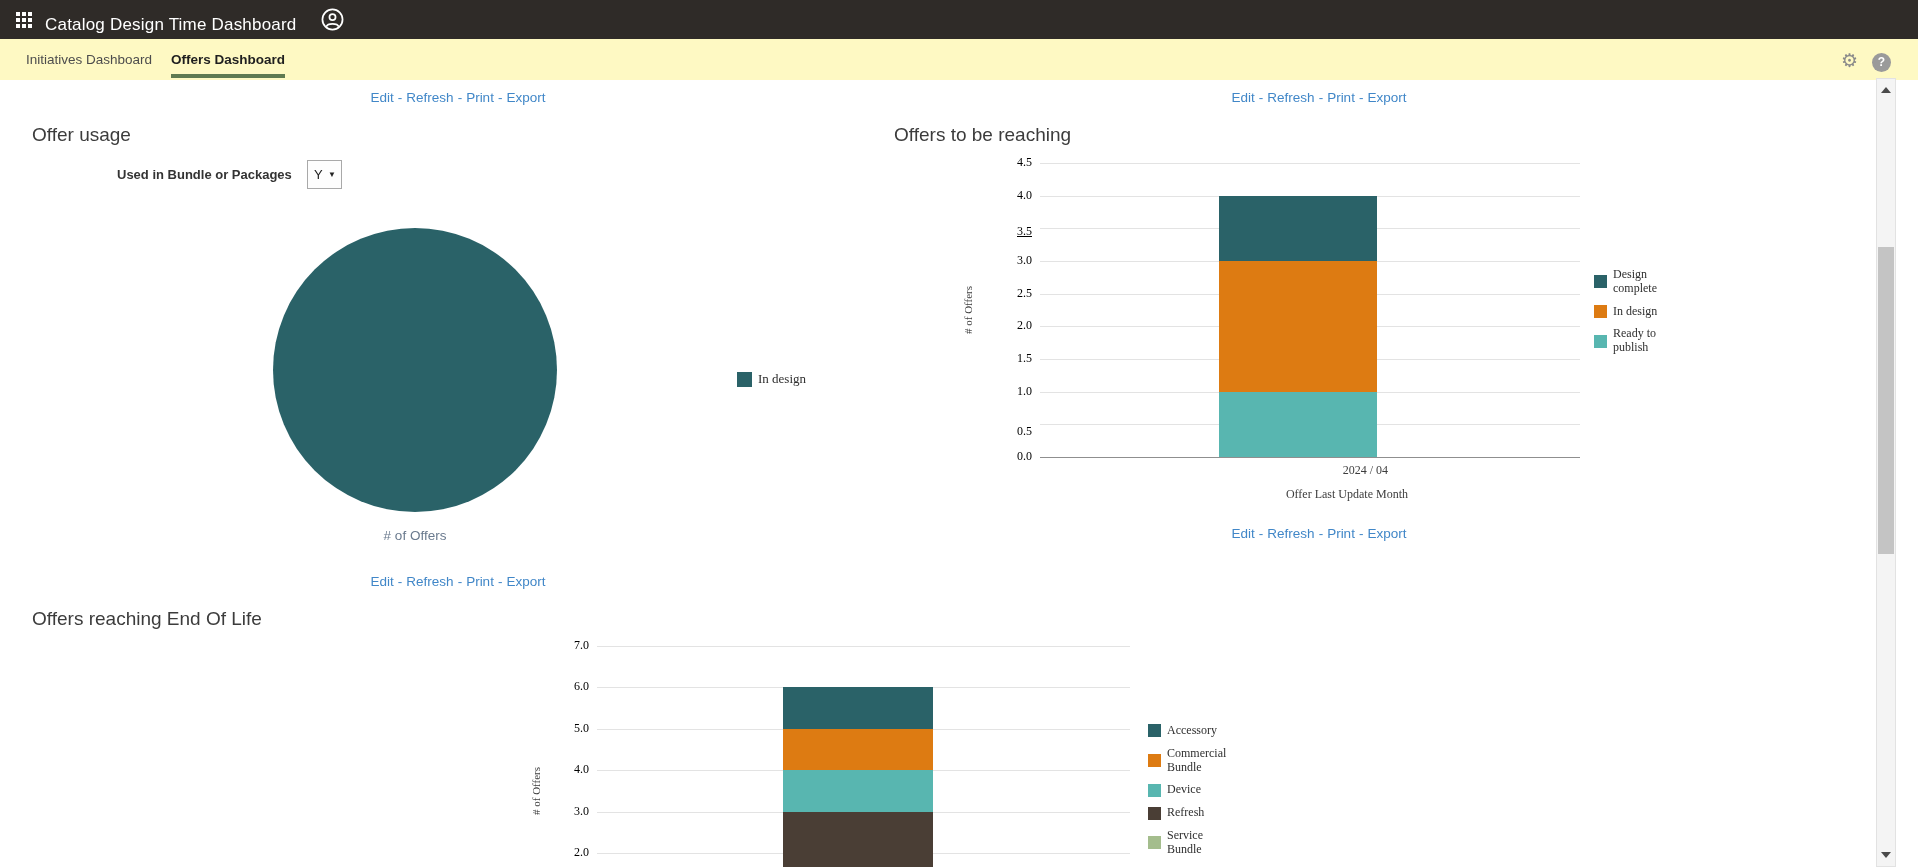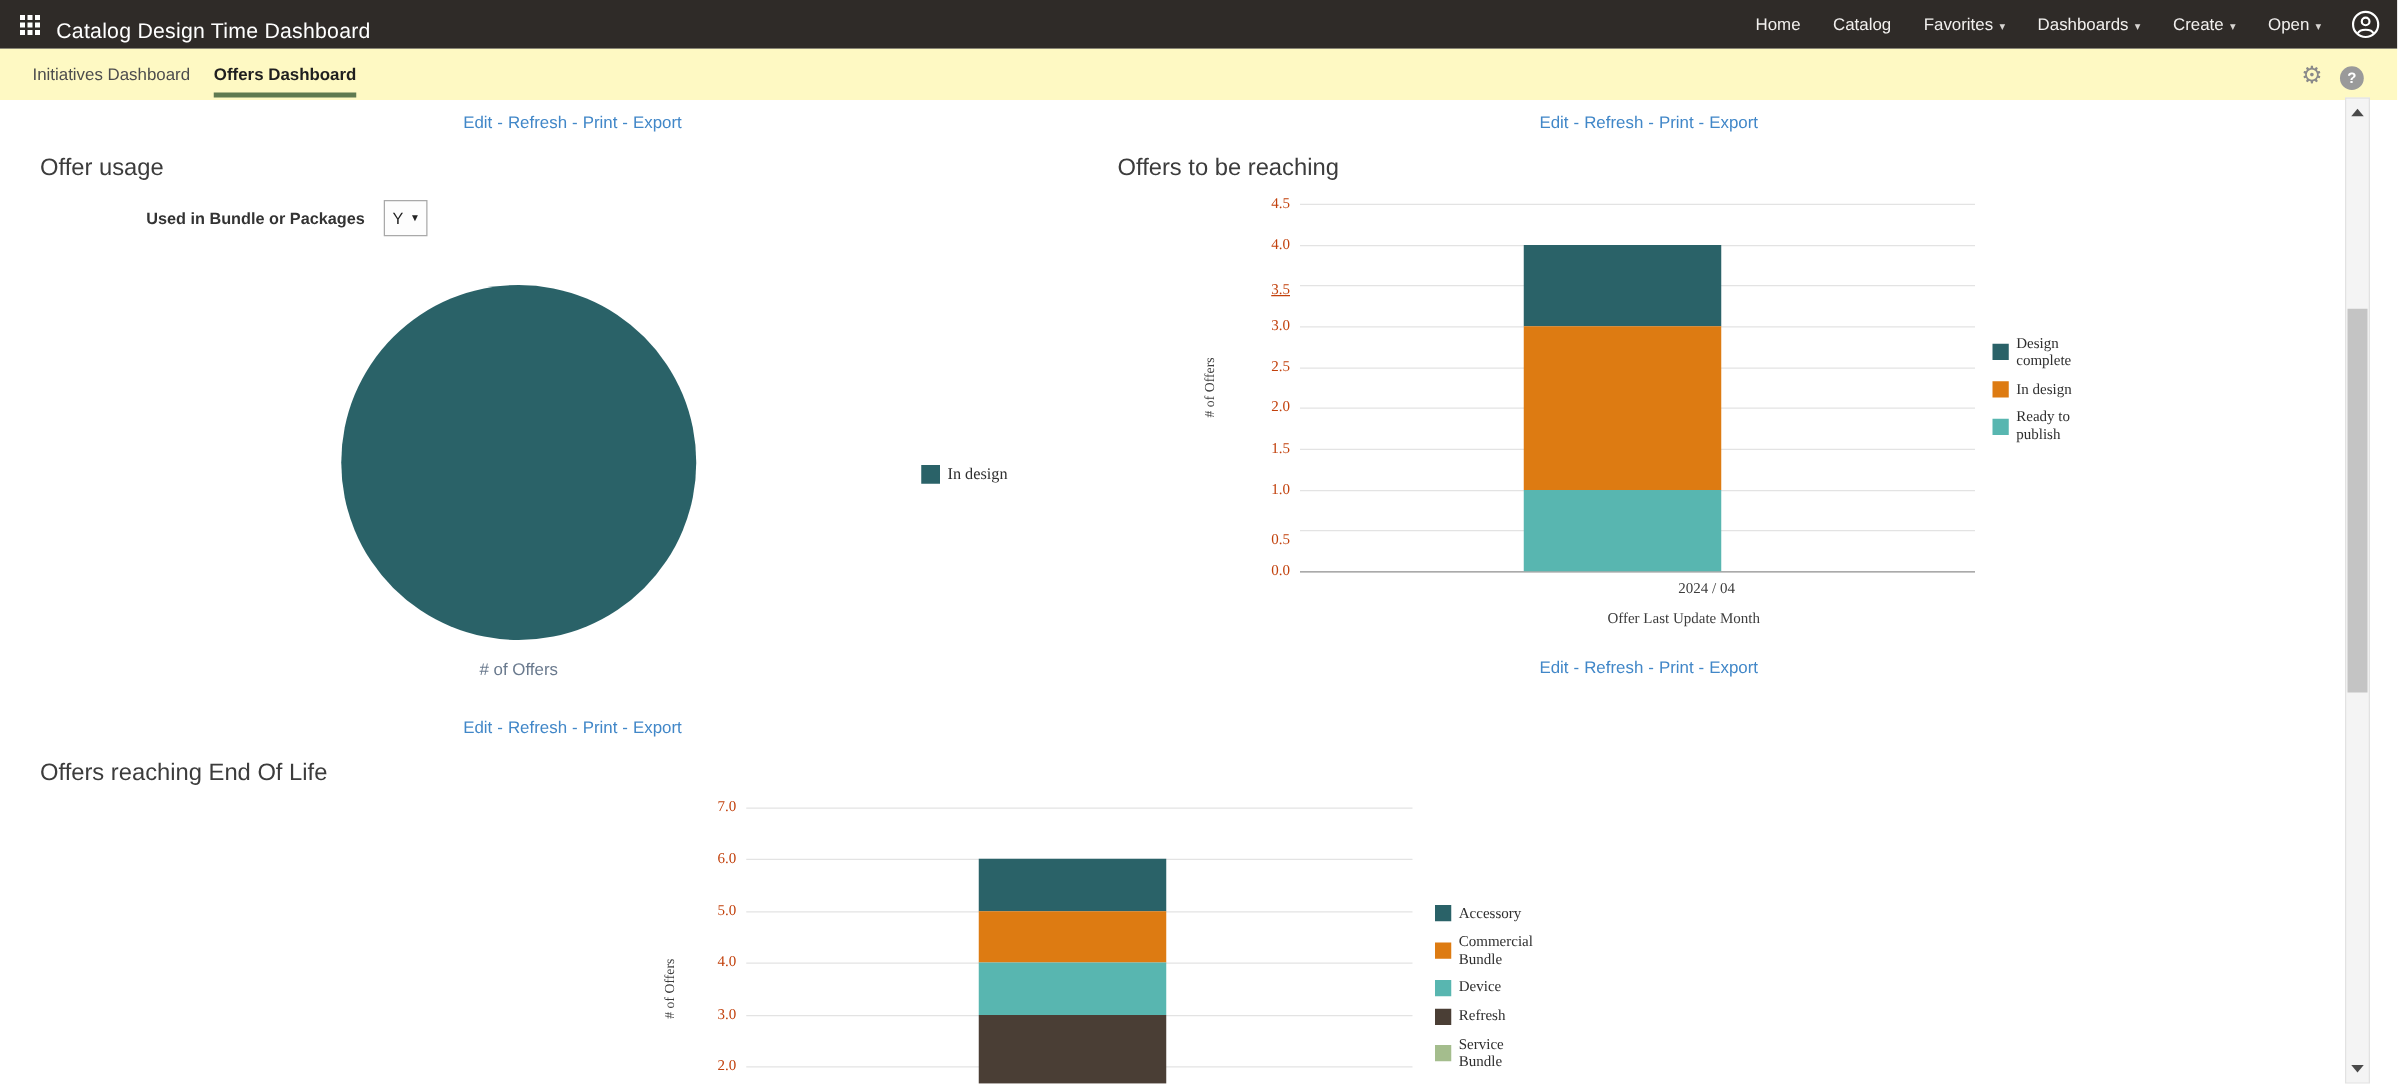--- a/index.html
+++ b/index.html
@@ -56,21 +56,21 @@
   .pie-footer { position:absolute; left:315px; top:528px; width:200px; text-align:center;
                 font-size:13.5px; color:#6a7a8e; }
   .pie-legend { position:absolute; left:737px; top:371px; display:flex; align-items:center; }
   .pie-legend .swatch { width:15px; height:15px; display:inline-block; }
   .pie-legend .lbl { font-family:"Liberation Serif", serif; font-size:13px; color:#2f2f2f; margin-left:6px; }
 
   
   .gridline { position:absolute; height:1px; background:#e3e3e3; }
   .axisline { position:absolute; height:1px; background:#8f8f8f; }
   .ytick { position:absolute; width:50px; text-align:right; font-family:"Liberation Serif", serif;
-           font-size:12px; color:#c2410c; }
+           font-size:12px; color:#000000; }
   .bar-seg { position:absolute; cursor:pointer; }
   .cat-label, .xaxis-title { position:absolute; text-align:right; font-family:"Liberation Serif", serif;
            font-size:12px; color:#3d3d3d; }
   .yaxis-title { position:absolute; font-family:"Liberation Serif", serif; font-size:11px; color:#3d3d3d;
            writing-mode:vertical-rl; transform:rotate(180deg); text-align:center; }
   .legend { position:absolute; display:flex; flex-direction:column; gap:9px; }
   .legend-item { display:flex; align-items:center; gap:6px; }
   .legend-swatch { width:13px; height:13px; flex:0 0 13px; }
   .legend-label { font-family:Liberation Serif, serif; font-size:12px; line-height:1.15;
                   color:#2f2f2f; width:64px; }
@@ -97,28 +97,20 @@
           <rect x="12" y="0" width="4" height="4" fill="#fff"></rect>
         <rect x="0" y="6" width="4" height="4" fill="#fff"></rect>
           <rect x="6" y="6" width="4" height="4" fill="#fff"></rect>
           <rect x="12" y="6" width="4" height="4" fill="#fff"></rect>
         <rect x="0" y="12" width="4" height="4" fill="#fff"></rect>
           <rect x="6" y="12" width="4" height="4" fill="#fff"></rect>
           <rect x="12" y="12" width="4" height="4" fill="#fff"></rect>
       </svg>
     </span>
     <span class="app-title">Catalog Design Time Dashboard</span>
-    <nav class="appbar-nav" id="topnav">
-        <span class="nav-item">Home</span>
-        <span class="nav-item">Catalog</span>
-        <span class="nav-item">Favorites<span class="nav-caret">▾</span></span>
-        <span class="nav-item">Dashboards<span class="nav-caret">▾</span></span>
-        <span class="nav-item">Create<span class="nav-caret">▾</span></span>
-        <span class="nav-item">Open<span class="nav-caret">▾</span></span>
-      </nav>
     <span class="avatar">
       <svg width="23" height="23" viewBox="0 0 24 24">
         <circle cx="12" cy="12" r="10.5" fill="none" stroke="#fff" stroke-width="1.8"></circle>
         <circle cx="12" cy="9.5" r="3.2" fill="none" stroke="#fff" stroke-width="1.8"></circle>
         <path d="M5.5 19.5 C7 15.5 17 15.5 18.5 19.5" fill="none" stroke="#fff" stroke-width="1.8"></path>
       </svg>
     </span>
   </header>
 
   <div class="tabbar">

